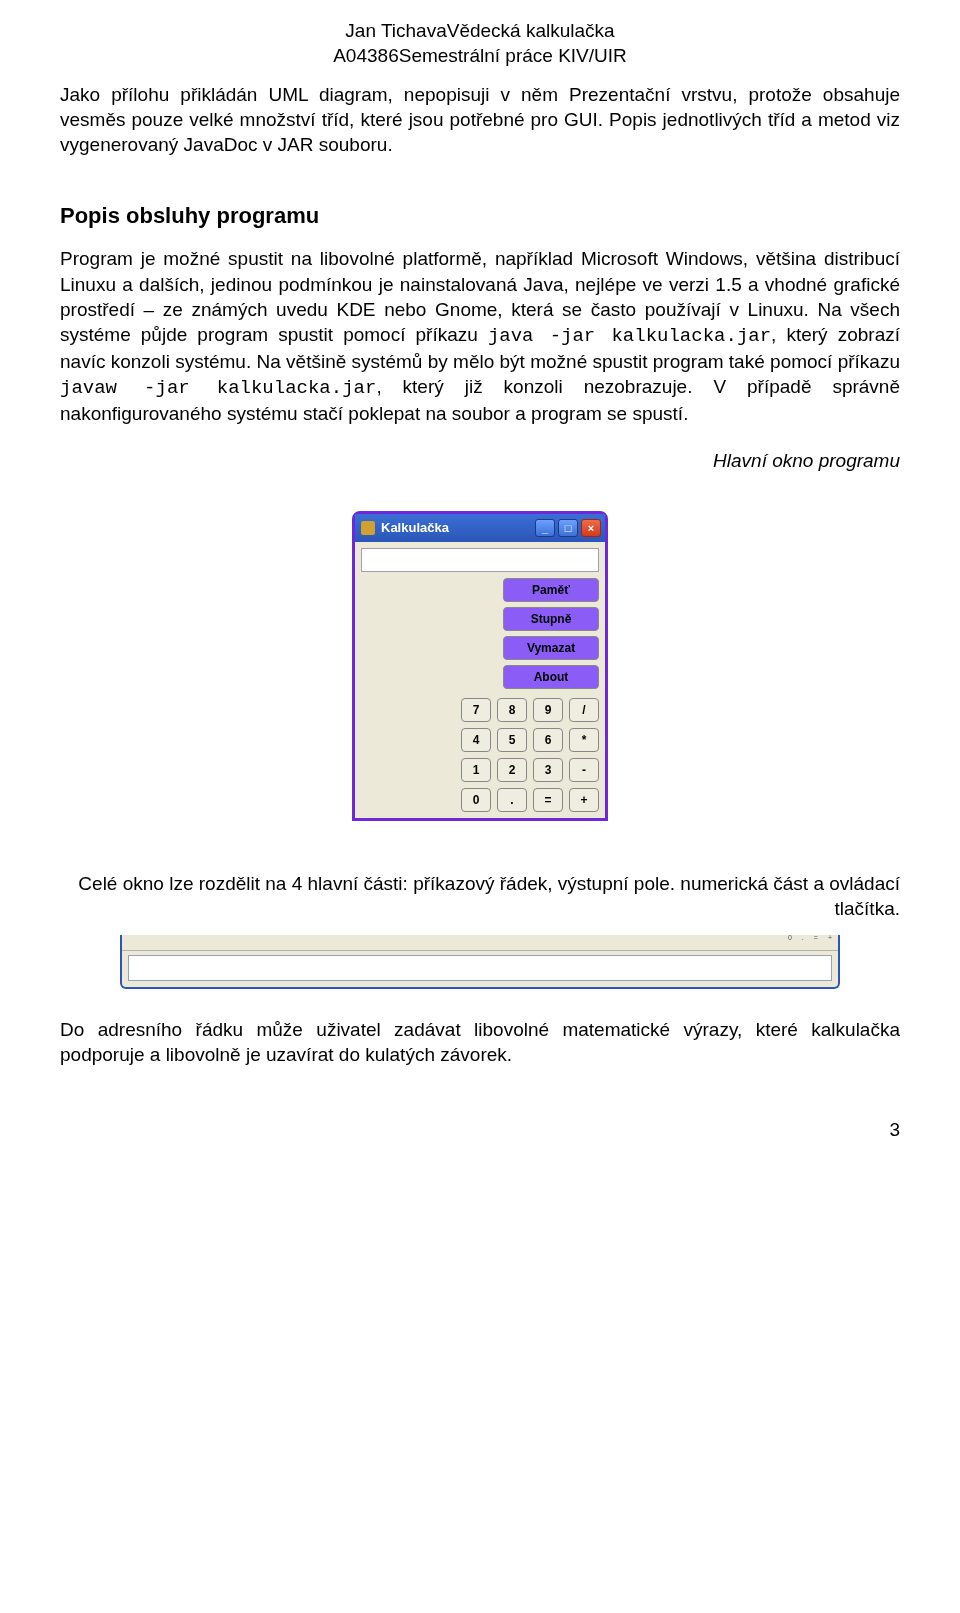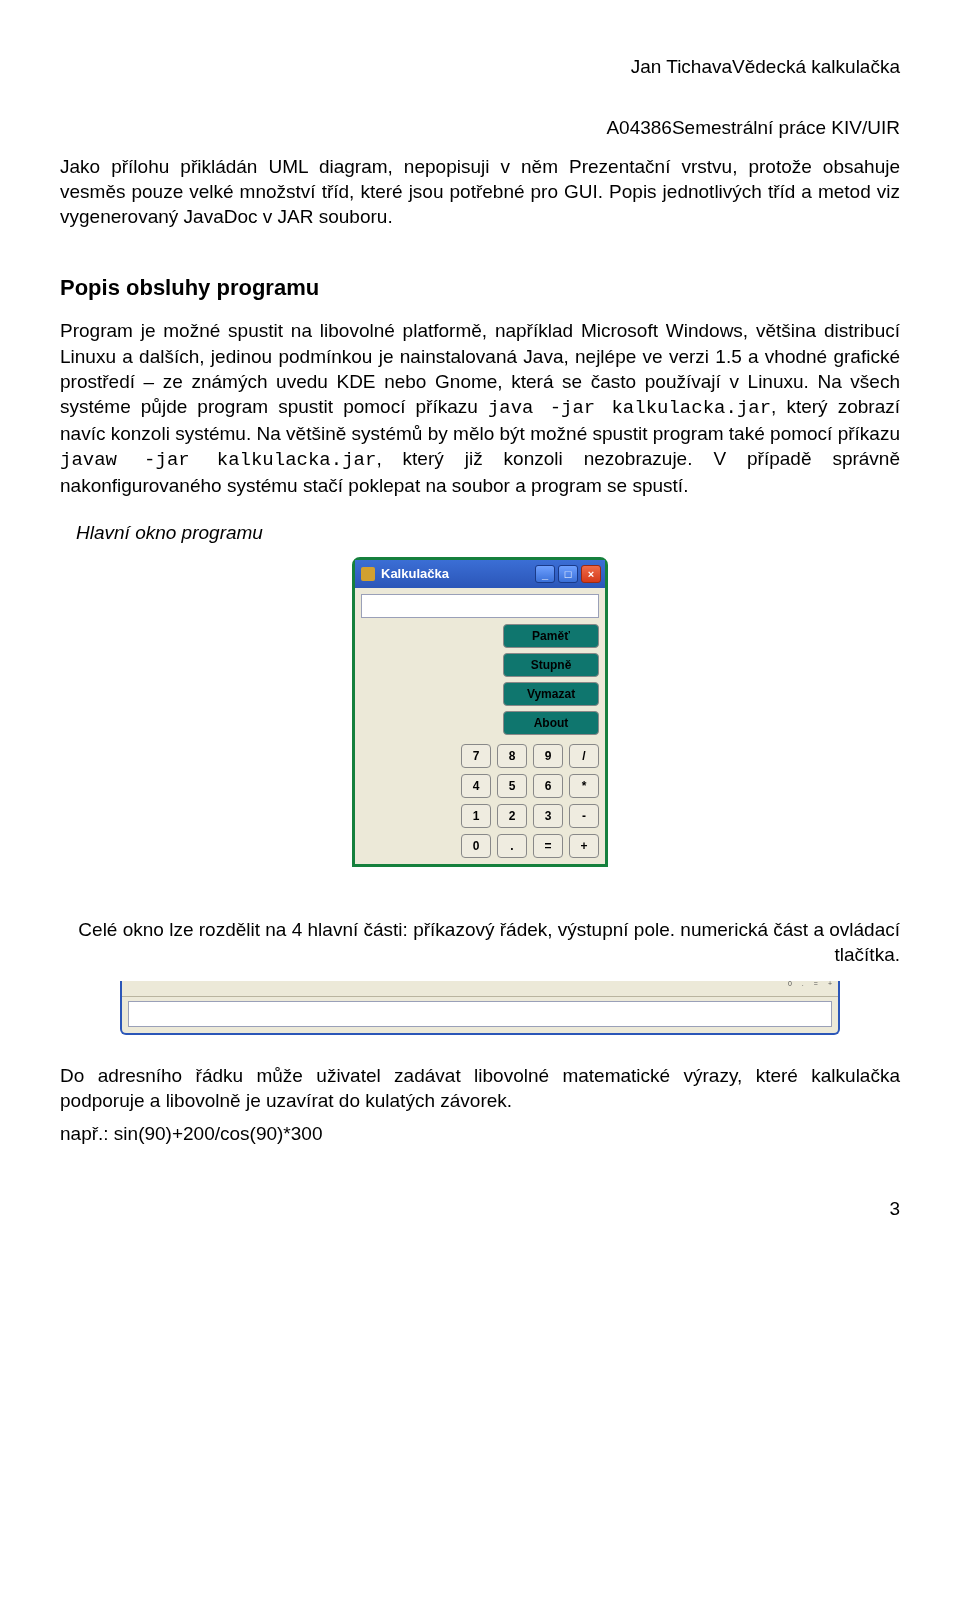--- a/index.html
+++ b/index.html
@@ -12,59 +12,59 @@
     line-height: 1.32;
   }
   .page {
     width: 960px;
     margin: 0 auto;
     padding: 18px 60px 30px 60px;
     position: relative;
   }
   .head-row {
     display: flex;
-    justify-content: flex-end;
-    font-size: 19px;
-    margin-top: 36px;
+    justify-content: center;
+    font-size: 19px;
   }
   .para {
     text-align: justify;
     margin: 14px 0;
   }
   .h1 {
     font-size: 22px;
     font-weight: bold;
     margin: 44px 0 16px 0;
   }
   .mono {
     font-family: "Courier New", Courier, monospace;
   }
   .subhead {
     font-style: italic;
     font-size: 19px;
     margin: 22px 0 12px 16px;
+    text-align: right;
   }
   .center {
     text-align: center;
   }
   .pagenum {
     text-align: right;
     font-size: 19px;
     margin-top: 50px;
   }
 
   
   .calc-wrap {
     display: inline-block;
-    border: 3px solid #15803d;
+    border: 3px solid #6d28d9;
     border-radius: 8px 8px 0 0;
     background: #ece9d8;
     width: 256px;
     text-align: left;
-    margin: 0 auto 36px;
+    margin: 26px auto 36px;
   }
   .titlebar {
     display: flex;
     align-items: center;
     height: 28px;
     background: linear-gradient(#3b6ed5, #2b56b8);
     color: #fff;
     font-size: 13px;
     font-weight: bold;
     padding: 0 4px 0 6px;
@@ -104,21 +104,21 @@
   .fn-col {
     float: right;
     width: 96px;
   }
   .fn-btn {
     height: 24px;
     line-height: 22px;
     text-align: center;
     font-size: 12px;
     font-weight: bold;
-    background: #0f766e;
+    background: #8b5cf6;
     border: 1px solid #888;
     border-radius: 4px;
     margin-bottom: 5px;
   }
   .keypad {
     clear: both;
     display: grid;
     grid-template-columns: repeat(4, 30px);
     grid-auto-rows: 24px;
     gap: 6px;
@@ -240,16 +240,15 @@
           <span>.</span>
           <span>=</span>
           <span>+</span>
         </div>
       </div>
       <div class="addr-input"></div>
     </div>
   </div>
 
   <p class="para">Do adresního řádku může uživatel zadávat libovolné matematické výrazy, které kalkulačka podporuje a libovolně je uzavírat do kulatých závorek.</p>
-  <p style="margin-top:-6px">např.: sin(90)+200/cos(90)*300</p>
 
   <div class="pagenum">3</div>
 </div>
 
 </body></html>

